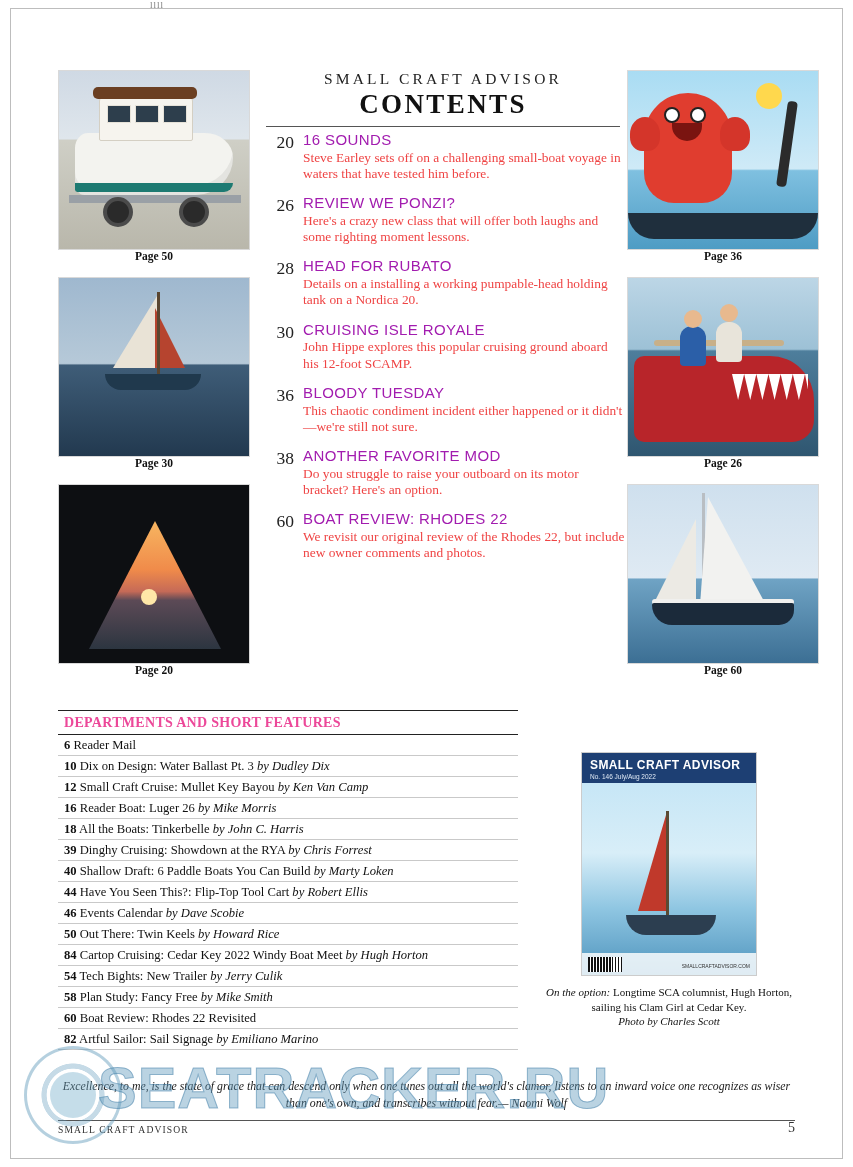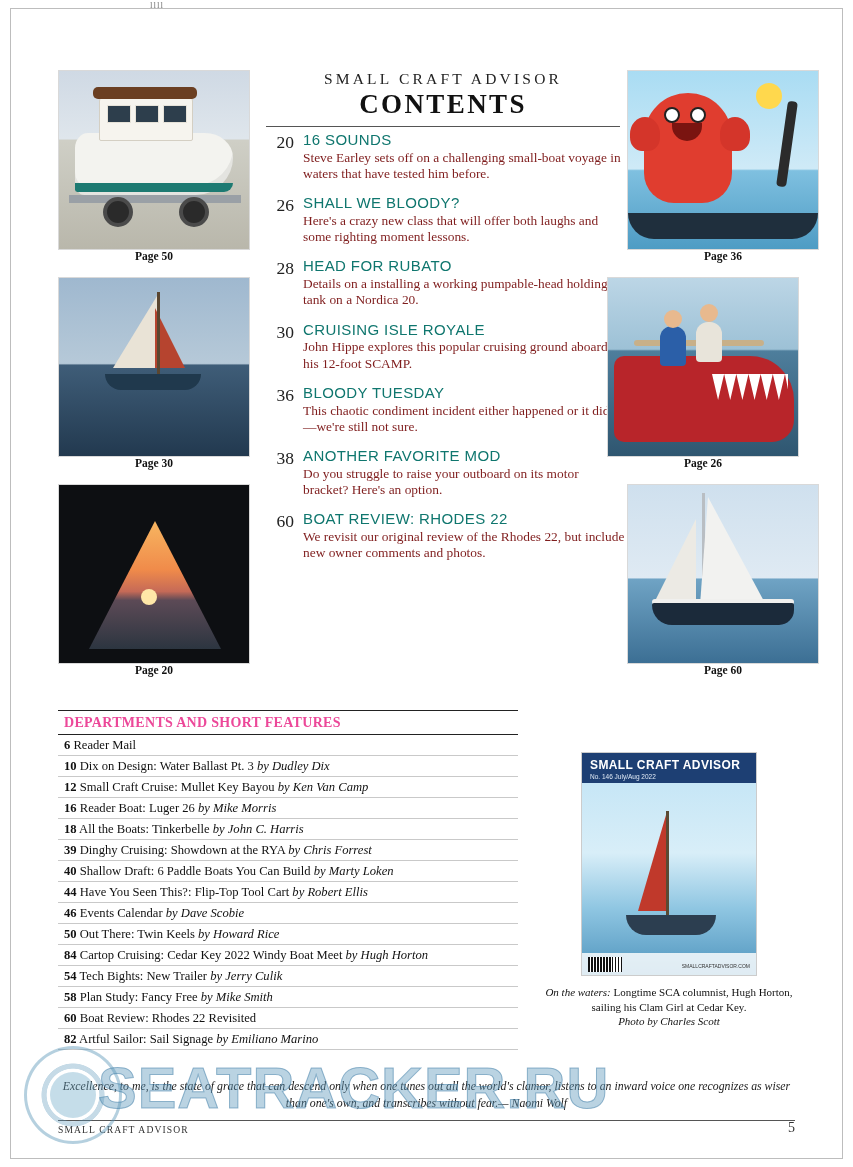--- a/index.html
+++ b/index.html
@@ -48,42 +48,42 @@
     display:flex;margin-bottom:13px;
   }
   .feature .num{
     width:36px;flex:0 0 36px;text-align:right;
     font-size:17.5px;color:#222;padding-right:9px;
     font-family:"Liberation Serif",serif;
   }
   .feature .body{flex:1;}
   .feature .ftitle{
     font-family:"Liberation Sans",sans-serif;
-    font-size:15px;letter-spacing:.4px;color:#0f766e;
+    font-size:15px;letter-spacing:.4px;color:#a21caf;
     line-height:1.05;
   }
   .feature .fdesc{
-    font-size:13.4px;color:#7f1d1d;line-height:1.21;margin-top:2px;
+    font-size:13.4px;color:#ef4444;line-height:1.21;margin-top:2px;
   }
 
   
   .thumb{position:absolute;}
   .thumb .img{
     width:190px;height:178px;overflow:hidden;position:relative;
     border:1px solid #d9d9d9;
   }
   .thumb .cap{
     text-align:center;font-weight:bold;font-size:11.5px;color:#111;
     margin-top:0;font-family:"Liberation Serif",serif;
   }
   .tl1{left:58px;top:70px;}
   .tl2{left:58px;top:277px;}
   .tl3{left:58px;top:484px;}
   .tr1{left:627px;top:70px;}
-  .tr2{left:607px;top:277px;}
+  .tr2{left:627px;top:277px;}
   .tr3{left:627px;top:484px;}
 
   
   .dept-wrap{position:absolute;left:58px;top:710px;width:460px;}
   .dept-head{
     font-family:"Liberation Serif",serif;
     font-weight:bold;font-size:14px;color:#ec4899;letter-spacing:.3px;
     border-top:1.6px solid #222;border-bottom:1px solid #222;
     padding:4px 0 3px 6px;
   }
@@ -239,21 +239,21 @@
       <div class="num">20</div>
       <div class="body">
         <div class="ftitle">16 SOUNDS</div>
         <div class="fdesc">Steve Earley sets off on a challenging small-boat voyage in waters that have tested him before.</div>
       </div>
     </div>
 
     <div class="feature">
       <div class="num">26</div>
       <div class="body">
-        <div class="ftitle">SHALL WE BLOODY?</div>
+        <div class="ftitle">REVIEW WE PONZI?</div>
         <div class="fdesc">Here's a crazy new class that will offer both laughs and some righting moment lessons.</div>
       </div>
     </div>
 
     <div class="feature">
       <div class="num">28</div>
       <div class="body">
         <div class="ftitle">HEAD FOR RUBATO</div>
         <div class="fdesc">Details on a installing a working pumpable-head holding tank on a Nordica 20.</div>
       </div>
@@ -479,21 +479,21 @@
       <div class="cv-title">SMALL CRAFT ADVISOR</div>
       <div class="cv-sub">No. 146  July/Aug 2022</div>
       <div class="cv-mast"></div>
       <div class="cv-sail"></div>
       <div class="cv-hull"></div>
       <div class="cv-foot"></div>
       <div class="cv-bar"></div>
       <div class="cv-line">SMALLCRAFTADVISOR.COM</div>
     </div>
     <div class="cover-cap">
-      <span class="it">On the waters:</span>
+      <span class="it">On the option:</span>
       <span>Longtime SCA columnist, Hugh Horton, sailing his Clam Girl at Cedar Key.</span>
       <div class="it">Photo by Charles Scott</div>
     </div>
   </div>
 
   <div class="quote">Excellence, to me, is the state of grace that can descend only when one tunes out all the world's clamor, listens to an inward voice one recognizes as wiser than one's own, and transcribes without fear.— Naomi Wolf</div>
   <div class="foot-rule"></div>
   <div class="foot-left">SMALL CRAFT ADVISOR</div>
   <div class="foot-right">5</div>
 

